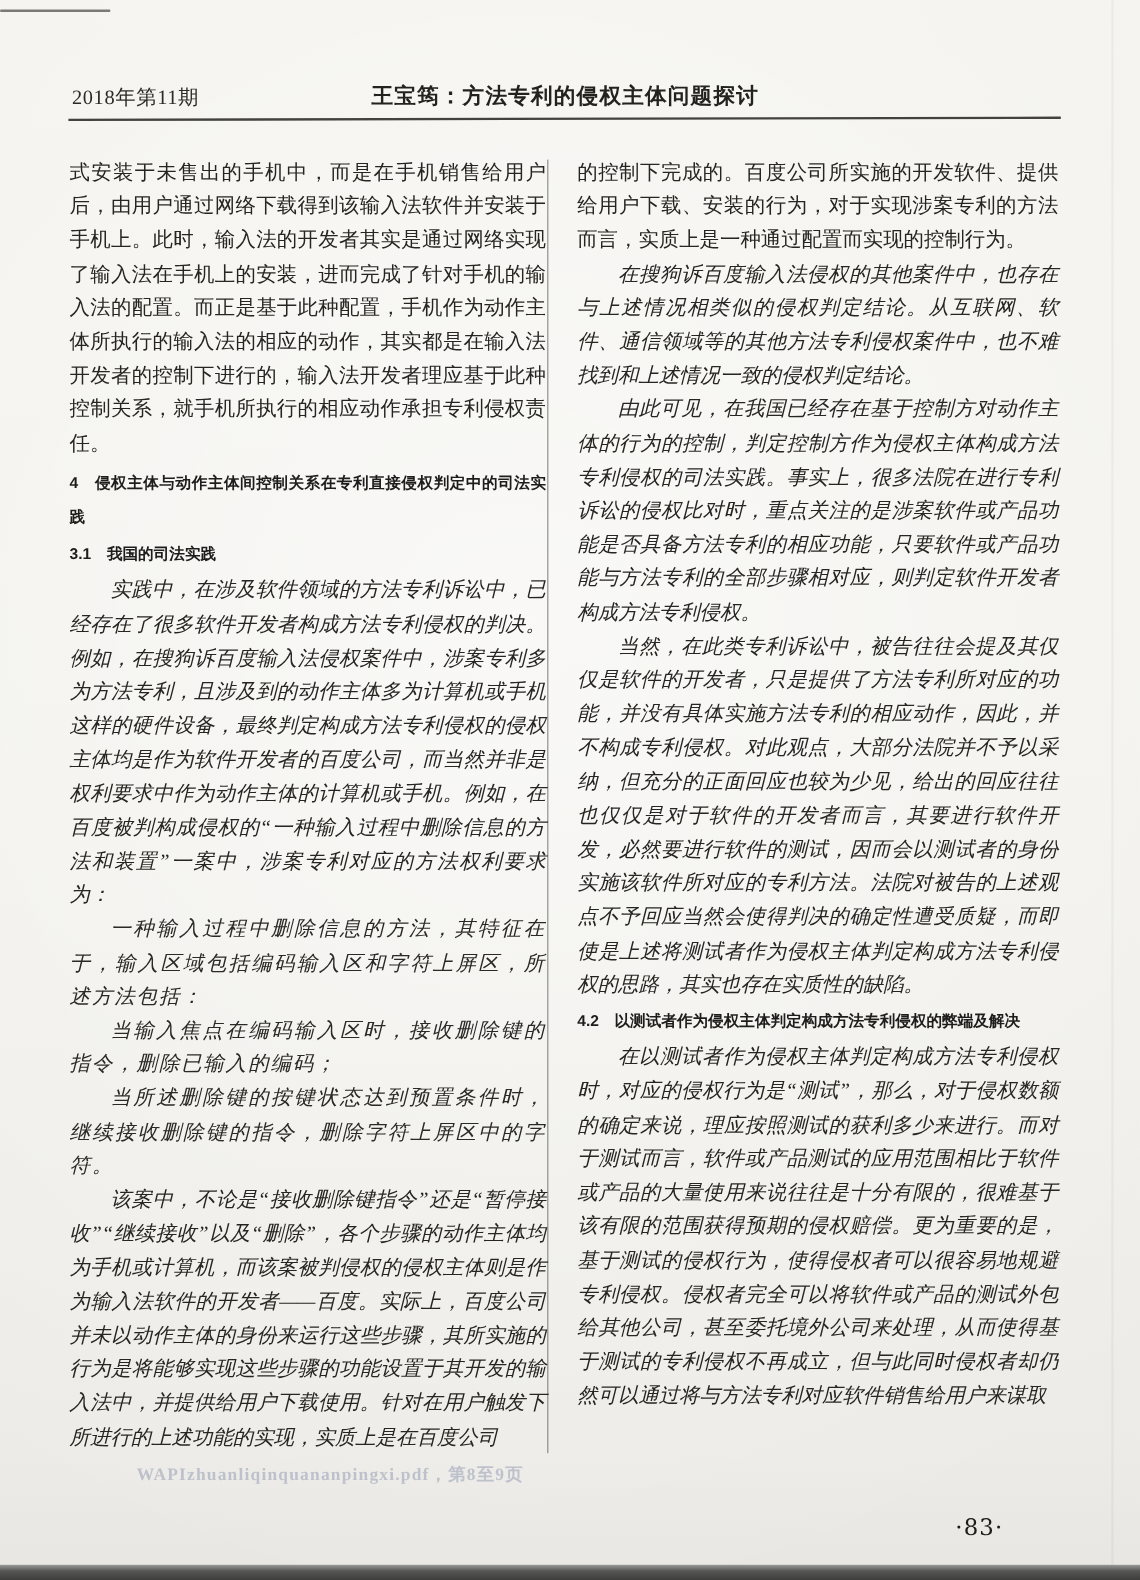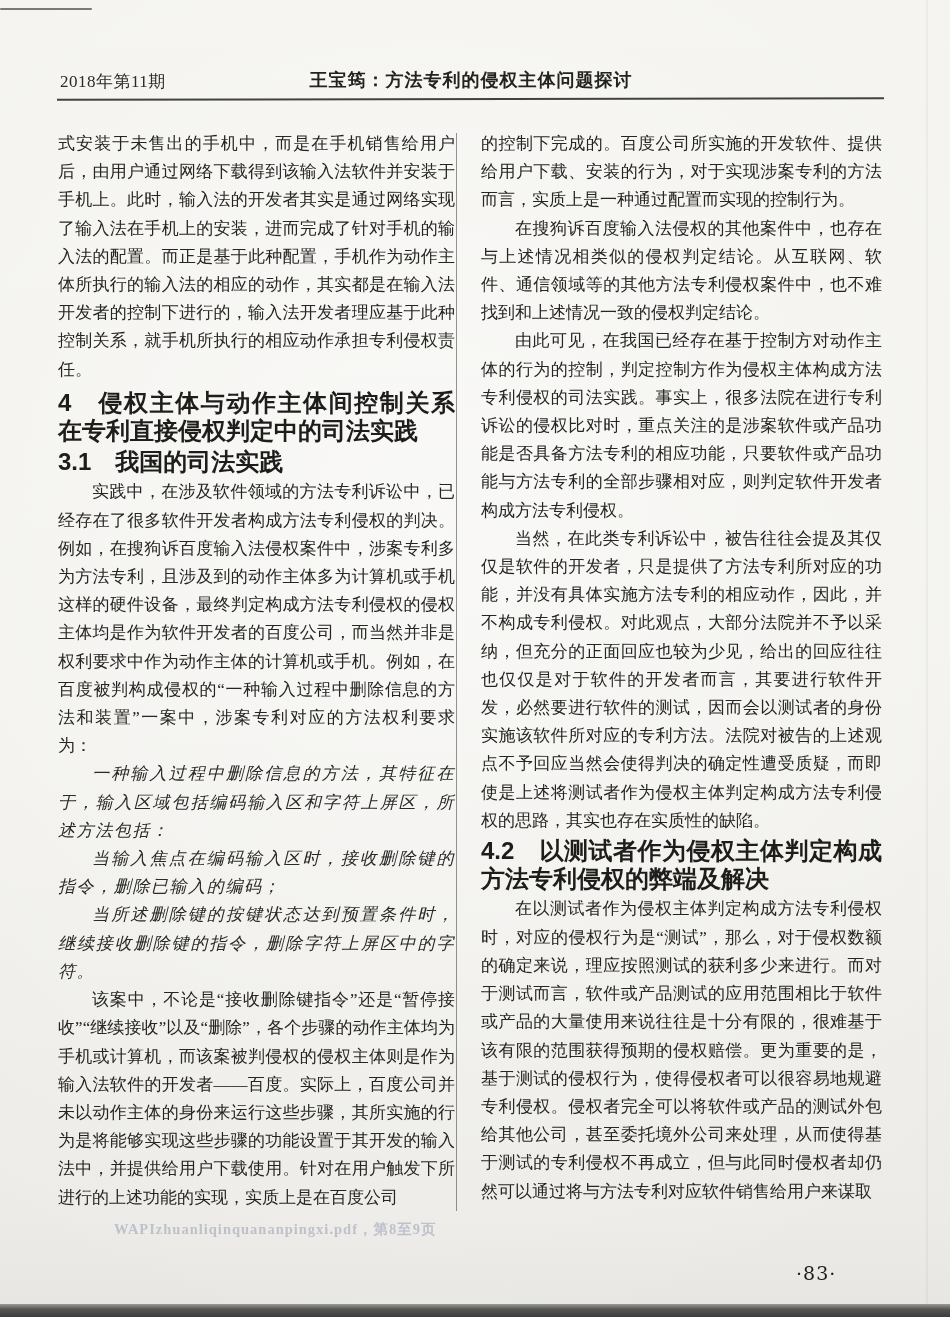--- a/index.html
+++ b/index.html
@@ -49,29 +49,29 @@
   }
   
   .col {
     position: absolute; top: 130px;
     font-size: 17px; line-height: 28.2px; color: #262522;
     text-align: justify; text-justify: inter-ideograph;
   }
   .col.left  { left: 58px;  width: 397px; }
   .col.right { left: 481px; width: 401px; }
   .col p { margin: 0; }
-  p.body  { text-indent: 2em; }
+  p.body  { text-indent: 2em; font-style: italic; }
   p.cont  { text-indent: 0; }
   p.claim {
     text-indent: 2em; font-style: italic; letter-spacing: 1.6px;
     color: #2a2926; font-family: "Liberation Serif", serif;
   }
   .h1, .h2 {
     font-family: "Liberation Sans", sans-serif;
-    font-size: 24px; font-weight: 700; color: #1e1d1b;
+    font-size: 13px; font-weight: 700; color: #1e1d1b;
     line-height: 28.2px; margin: 5px 0 3px 0; text-align: justify;
   }
   .h2 { margin: 2px 0 2px 0; }
   
   .bleed {
     margin-top: 3px; padding-left: 56px;
     font-size: 14.5px; letter-spacing: 1px;
     color: rgba(100,112,150,0.34); filter: blur(0.3px);
     text-align: left;
     font-weight: bold;

